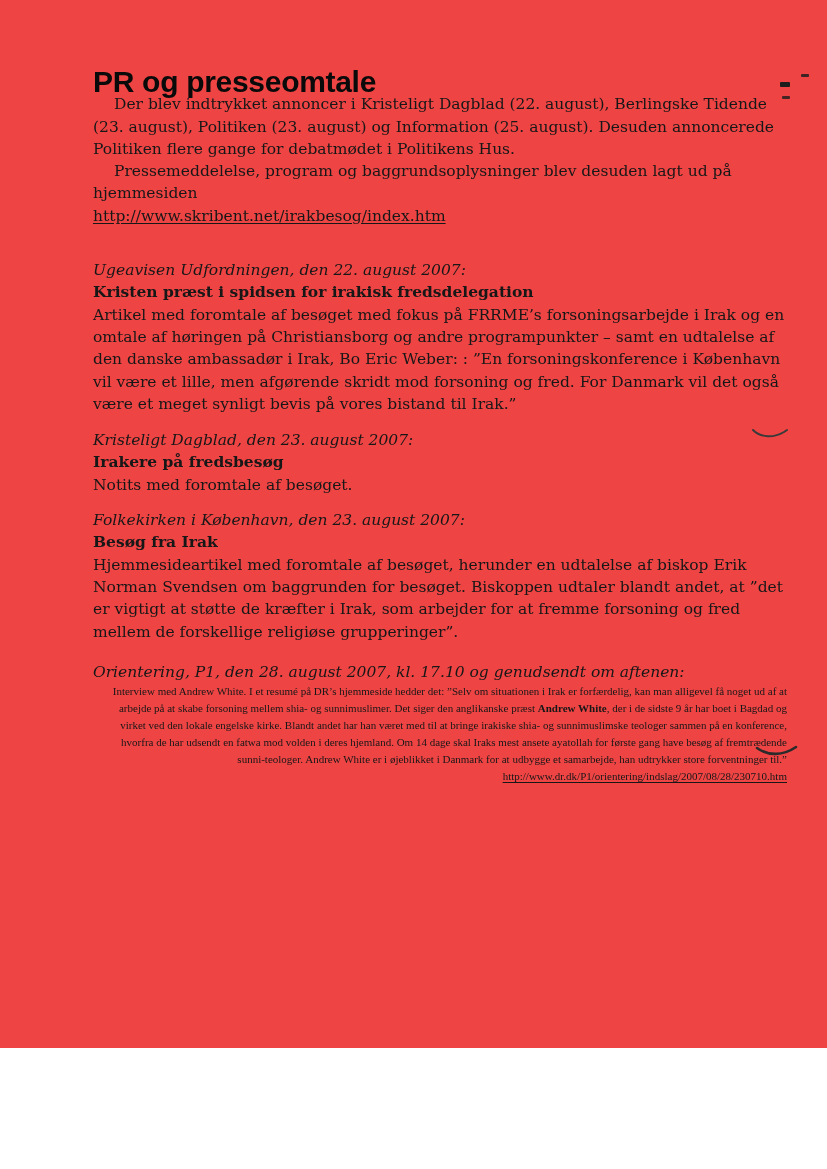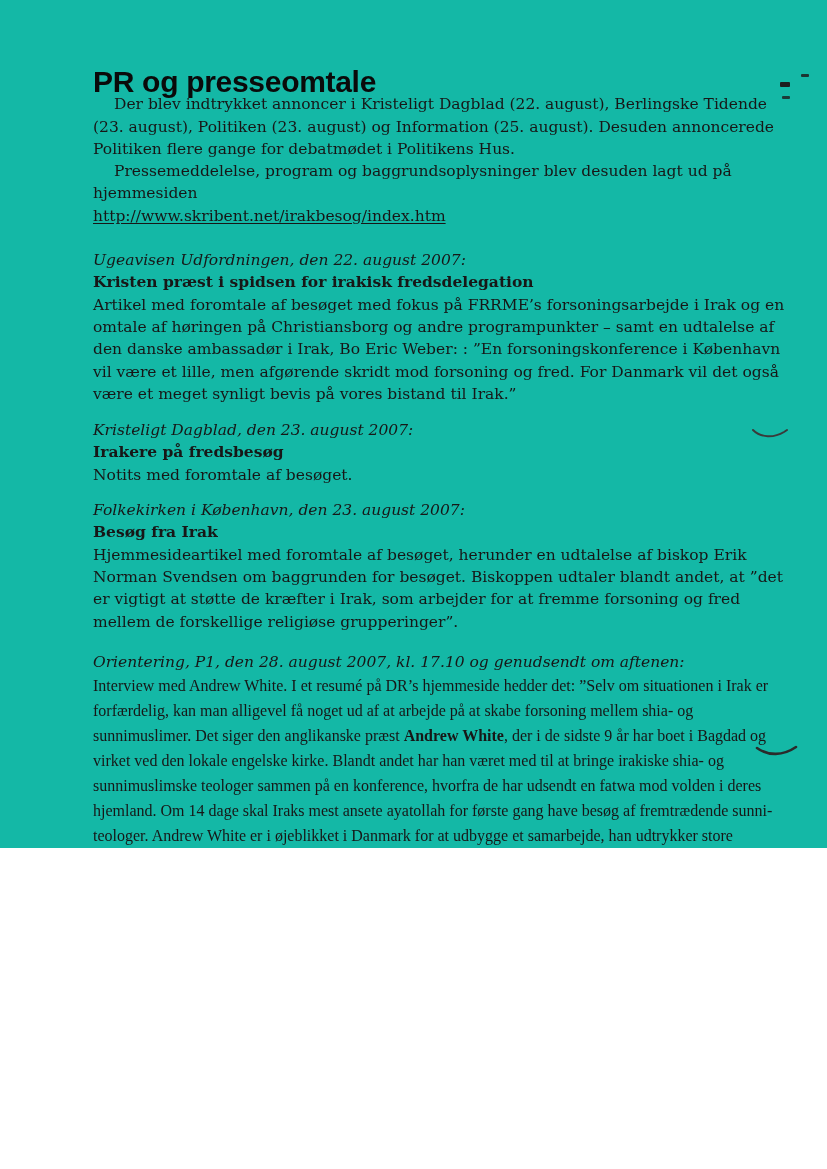--- a/index.html
+++ b/index.html
@@ -1,19 +1,19 @@
 <!DOCTYPE html>
 <html lang="da"><head>
 <meta charset="utf-8">
 <style>
   html,body{margin:0;padding:0;background:#ffffff;}
   .page{
     position:relative;
-    width:827px;height:848px;
-    background:#14b8a6;
+    width:827px;height:1048px;
+    background:#ef4444;
     overflow:hidden;
     color:#161616;
     font-family:"DejaVu Serif", serif;
   }
   .content{
     position:absolute;
     left:93px;top:0;
     width:694px;
   }
   .doc-title{
@@ -32,30 +32,31 @@
   p{margin:0;}
   .para-first{margin-top:45px;}
   .indent{text-indent:21px;}
   .para-after-gap{margin-top:17px;}
   .doc-link{
     color:#171717;
     text-decoration:underline;
     text-underline-offset:2px;
     cursor:pointer;
   }
-  .section-1{margin-top:22px;}
+  .section-1{margin-top:32px;}
   .section-2{margin-top:14px;}
   .section-3{margin-top:13px;}
   .section-4{margin-top:18px;}
   .clip-source{font-style:italic;}
   .clip-headline{font-weight:bold;}
   .times-body{
     font-family:"Liberation Serif", serif;
-    font-size:16px;
-    line-height:25px;
+    font-size:11px;
+    line-height:17px;
+    text-align:right;
   }
   .page-number{
     position:absolute;
     left:746px;top:1074px;
     font-size:16px;
     color:#1c1c1c;
   }
   .pen-mark{position:absolute;}
   .dash{position:absolute;background:#1d1d1d;border-radius:1px;}
   .dash-1{left:801px;top:74px;width:8px;height:3px;opacity:.85;}

